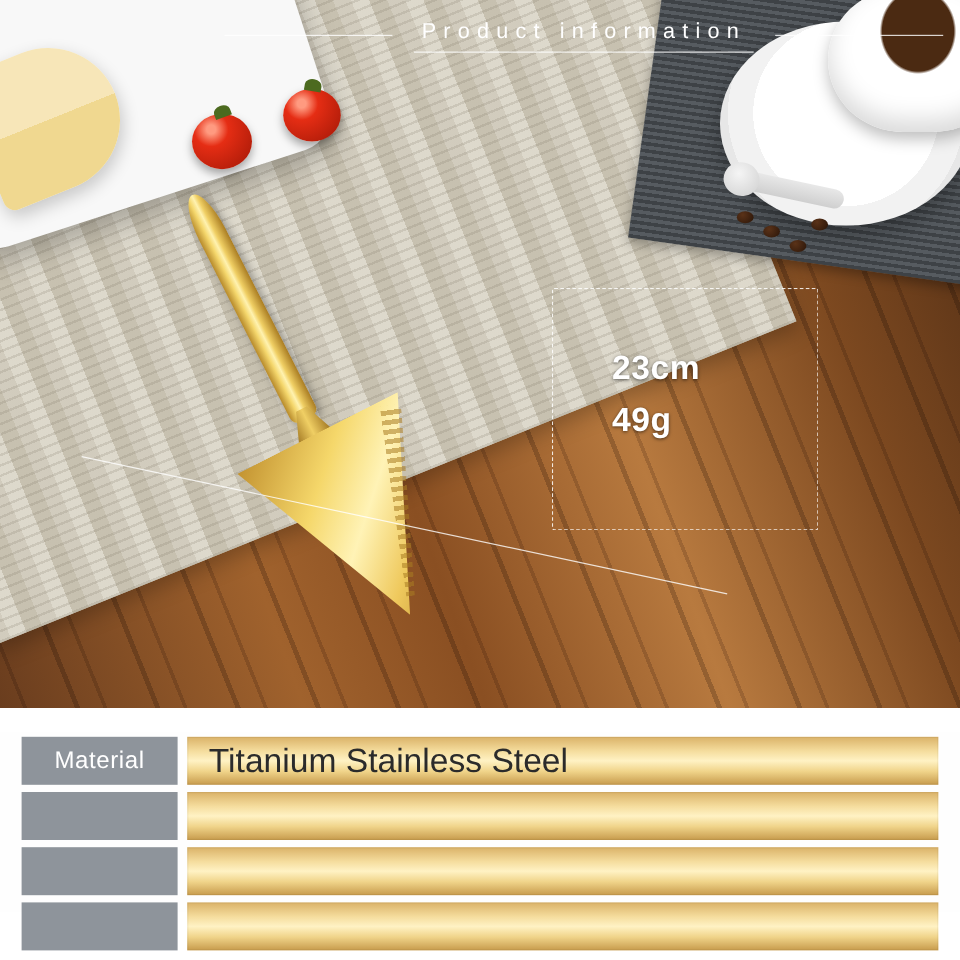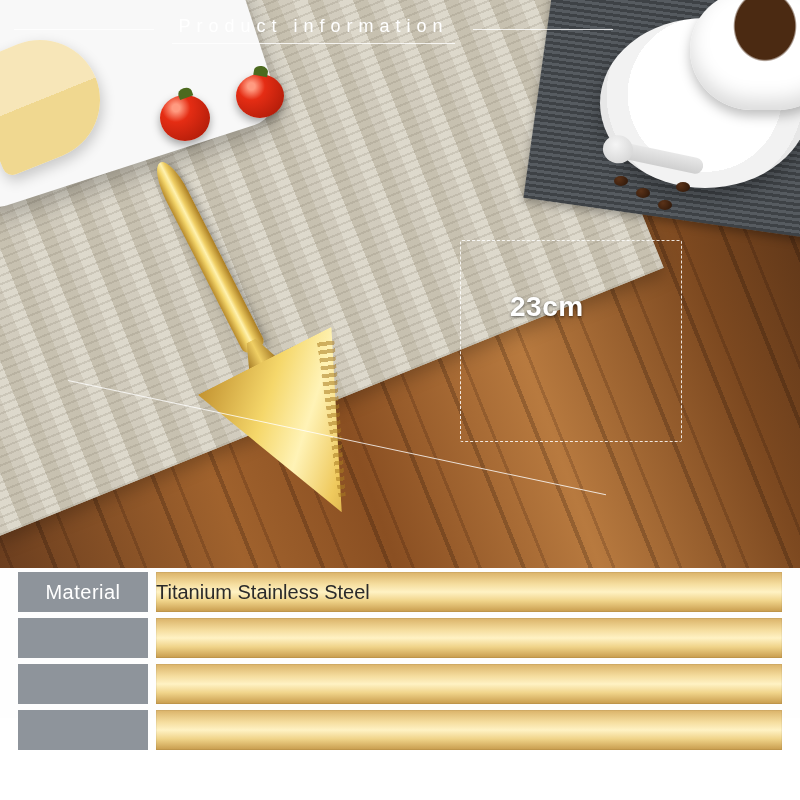--- a/index.html
+++ b/index.html
@@ -91,35 +91,35 @@
 
   
   .dim-line-h{position:absolute;left:68px;top:380px;width:550px;height:0;
     border-top:1px solid rgba(255,255,255,.8);transform:rotate(12deg);transform-origin:left center}
   .dim-box{position:absolute;left:460px;top:240px;width:220px;height:200px;
     border:1.5px dashed rgba(255,255,255,.85);border-radius:2px}
   .dim-text{position:absolute;left:510px;top:285px;color:#fff;font-size:28px;line-height:1.55;
     text-shadow:0 1px 3px rgba(0,0,0,.6);font-weight:700;letter-spacing:.5px}
 
   
-  .title-wrap{position:absolute;left:0;top:14px;width:100%;text-align:left}
+  .title-wrap{position:absolute;left:0;top:14px;width:100%;text-align:right}
   .title-rule{display:inline-block;vertical-align:middle;width:140px;height:1px;
     background:rgba(255,255,255,.8);margin:0 14px}
   .title{display:inline-block;vertical-align:middle;color:#fff;font-size:18px;
     letter-spacing:6px;border-bottom:1px solid rgba(255,255,255,.8);padding:2px 6px 6px}
 
   
-  .spec{position:absolute;left:0;top:568px;width:800px;height:150px;background:#fefefe}
+  .spec{position:absolute;left:0;top:610px;width:800px;height:150px;background:#fefefe}
   .spec-row{position:relative;height:40px;margin:0 18px 6px;}
   .spec-row:first-child{margin-top:4px}
   .spec-label{position:absolute;left:0;top:0;width:130px;height:100%;
     background:#8e949b;color:#fff;display:flex;align-items:center;justify-content:center;
     font-size:20px;letter-spacing:.5px}
   .spec-value{position:absolute;left:138px;right:0;top:0;height:100%;
-    display:flex;align-items:center;font-size:20px;color:#2b2b2b;
+    display:flex;align-items:center;padding-left:18px;font-size:28px;color:#2b2b2b;
     background:linear-gradient(180deg,#dab268 0%,#f5dd9e 30%,#fff2c4 50%,#f0d48a 72%,#c79b4c 100%);
     box-shadow:inset 0 0 0 1px rgba(0,0,0,.05)}
   .spec-value.blank{color:transparent}
 </style>
 </head>
 <body>
 
 <div class="stage">
 
   <div class="photo">
@@ -144,20 +144,21 @@
       <div class="handle"></div>
       <div class="neck"></div>
       <div class="blade"></div>
       <div class="serration"></div>
     </div>
 
     <div class="dim-line-h"></div>
     <div class="dim-box"></div>
     <div class="dim-text">
       <div>23cm</div>
+      <div>49g</div>
     </div>
 
     <div class="title-wrap">
       <span class="title-rule"></span>
       <span class="title">Product information</span>
       <span class="title-rule"></span>
     </div>
   </div>
 
   <div class="spec">

